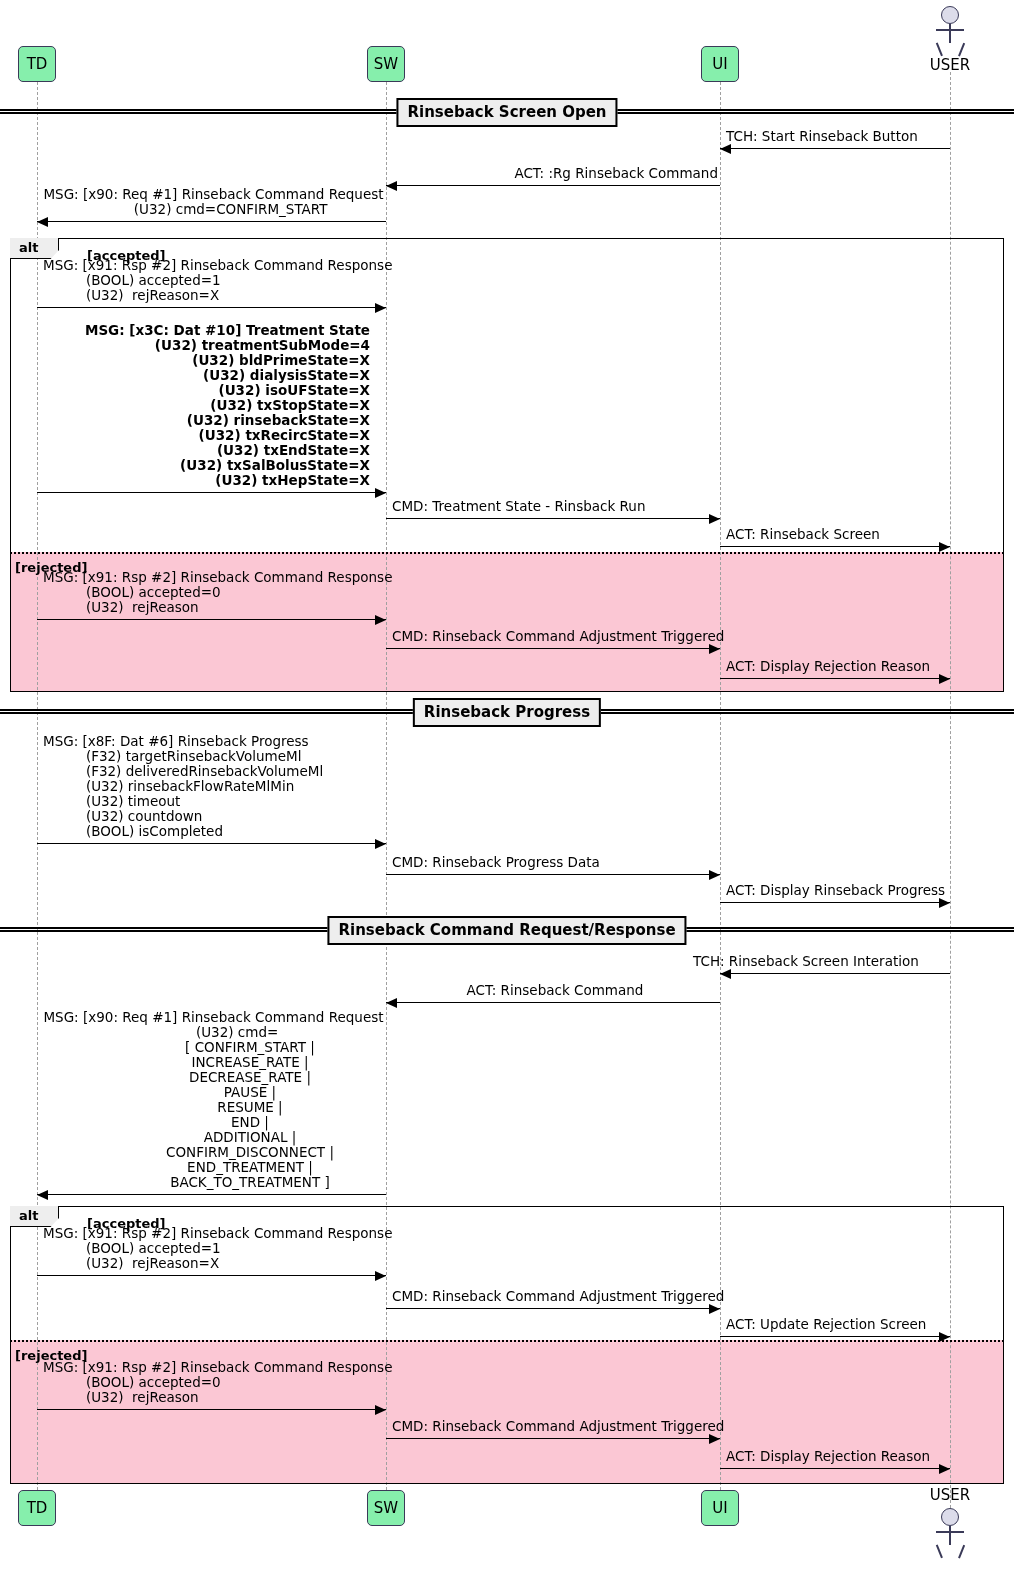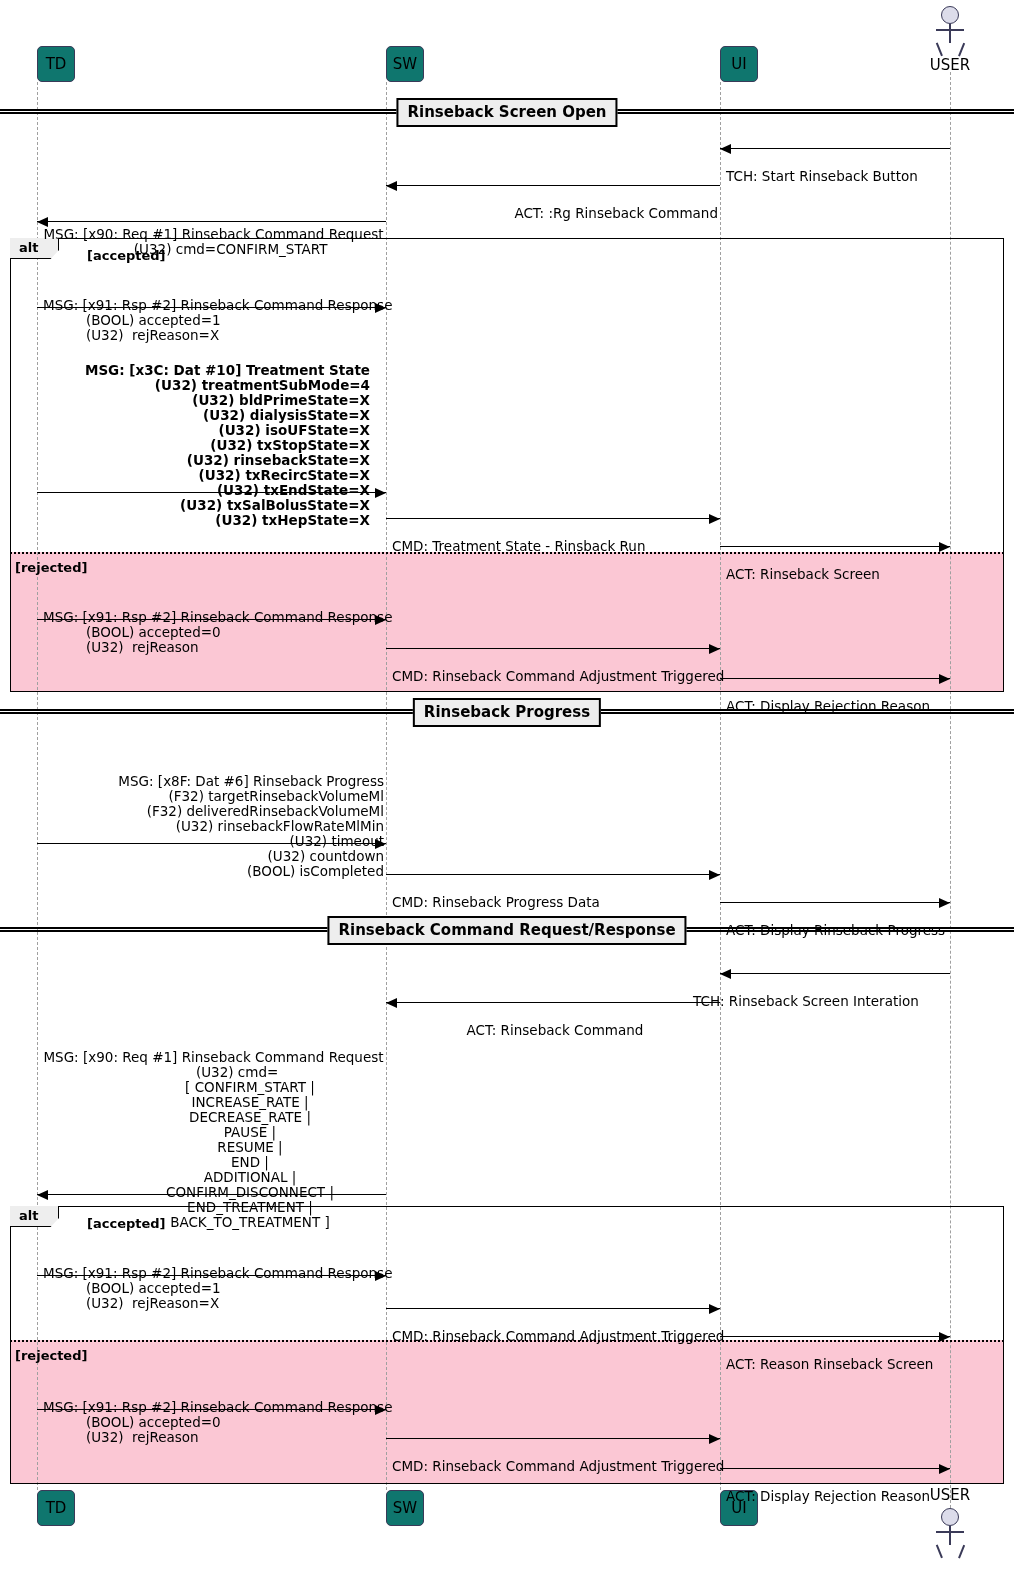--- a/index.html
+++ b/index.html
@@ -1,22 +1,22 @@
 <!DOCTYPE html>
 <html><head>
 <meta charset="utf-8">
 <title>Rinseback Sequence Diagram</title>
 <style>
   html,body{margin:0;padding:0;background:#ffffff;}
   body{font-family:"DejaVu Sans","Liberation Sans",sans-serif;}
   #diagram{position:relative;width:1014px;height:1588px;background:#ffffff;overflow:hidden;}
   .lifeline{position:absolute;width:0;border-left:1px dashed #A0A0A0;top:0;}
-  .plife{position:absolute;border:1.5px solid #3A3A58;background:#0f766e;
+  .plife{position:absolute;border:1.5px solid #3A3A58;background:#86efac;
          border-radius:5px;display:flex;align-items:center;justify-content:center;
-         font-size:15px;color:#000;box-sizing:border-box;margin-left:19px;}
+         font-size:15px;color:#000;box-sizing:border-box;}
   .actor-head{position:absolute;border:1.5px solid #3A3A58;background:#DCDCEA;border-radius:50%;box-sizing:border-box;}
   .aline{position:absolute;background:#3A3A58;}
   .actor-label{position:absolute;font-size:15px;color:#000;text-align:center;white-space:nowrap;}
   
   .divider-rule{position:absolute;left:0;width:1014px;height:5px;
                 border-top:2px solid #000;border-bottom:2px solid #000;box-sizing:border-box;}
   .divider-box{position:absolute;background:#EEEEEE;border:2px solid #000;
                font-weight:bold;font-size:15px;color:#000;white-space:nowrap;
                padding:3px 9px 4px 9px;box-sizing:border-box;text-align:center;}
   
@@ -26,21 +26,21 @@
              padding:2px 20px 3px 9px;box-sizing:border-box;
              clip-path:polygon(0 0,100% 0,100% 55%,82% 100%,0 100%);}
   .frame-cond{position:absolute;font-weight:bold;font-size:13px;color:#000;white-space:nowrap;}
   .sep{position:absolute;border-top:2px dotted #000;height:0;}
   .region-pink{position:absolute;background:#FBC7D4;}
   
   .msgline{position:absolute;height:0;border-top:1.5px solid #000;}
   .arrowhead{position:absolute;width:0;height:0;}
   .arrow-r{border-top:5px solid transparent;border-bottom:5px solid transparent;border-left:11px solid #000;}
   .arrow-l{border-top:5px solid transparent;border-bottom:5px solid transparent;border-right:11px solid #000;}
-  .msgtext{position:absolute;font-size:13.5px;color:#000;line-height:15px;white-space:pre;margin-top:40px;}
+  .msgtext{position:absolute;font-size:13.5px;color:#000;line-height:15px;white-space:pre;}
   .msgtext.ctr{text-align:center;}
   .msgtext.lft{text-align:left;}
 </style>
 </head>
 <body>
 
 <div id="diagram">
     <div class="region-pink" style="left:10px;top:552px;width:994px;height:139px;"></div>
     <div class="region-pink" style="left:10px;top:1340px;width:994px;height:143px;"></div>
     <div class="lifeline" style="left:37px;top:82px;height:1408px;"></div>
@@ -133,21 +133,21 @@
           (BOOL) accepted=0
           (U32)  rejReason</div>
     <div class="msgline" style="left:386px;top:648px;width:334px;"></div>
     <div class="arrowhead arrow-r" style="left:709px;top:643.5px;"></div>
     <div class="msgtext lft" style="left:392px;width:326px;top:629px;text-align:left;">CMD: Rinseback Command Adjustment Triggered</div>
     <div class="msgline" style="left:720px;top:678px;width:230px;"></div>
     <div class="arrowhead arrow-r" style="left:939px;top:673.5px;"></div>
     <div class="msgtext lft" style="left:726px;width:222px;top:659px;text-align:left;">ACT: Display Rejection Reason</div>
     <div class="msgline" style="left:37px;top:843px;width:349px;"></div>
     <div class="arrowhead arrow-r" style="left:375px;top:838.5px;"></div>
-    <div class="msgtext lft" style="left:43px;width:341px;top:734px;text-align:right;">MSG: [x8F: Dat #6] Rinseback Progress
+    <div class="msgtext lft" style="left:43px;width:341px;top:734px;text-align:left;">MSG: [x8F: Dat #6] Rinseback Progress
           (F32) targetRinsebackVolumeMl
           (F32) deliveredRinsebackVolumeMl
           (U32) rinsebackFlowRateMlMin
           (U32) timeout
           (U32) countdown
           (BOOL) isCompleted</div>
     <div class="msgline" style="left:386px;top:874px;width:334px;"></div>
     <div class="arrowhead arrow-r" style="left:709px;top:869.5px;"></div>
     <div class="msgtext lft" style="left:392px;width:326px;top:855px;text-align:left;">CMD: Rinseback Progress Data</div>
     <div class="msgline" style="left:720px;top:902px;width:230px;"></div>
@@ -176,21 +176,21 @@
     <div class="msgline" style="left:37px;top:1275px;width:349px;"></div>
     <div class="arrowhead arrow-r" style="left:375px;top:1270.5px;"></div>
     <div class="msgtext lft" style="left:43px;width:341px;top:1226px;text-align:left;">MSG: [x91: Rsp #2] Rinseback Command Response
           (BOOL) accepted=1
           (U32)  rejReason=X</div>
     <div class="msgline" style="left:386px;top:1308px;width:334px;"></div>
     <div class="arrowhead arrow-r" style="left:709px;top:1303.5px;"></div>
     <div class="msgtext lft" style="left:392px;width:326px;top:1289px;text-align:left;">CMD: Rinseback Command Adjustment Triggered</div>
     <div class="msgline" style="left:720px;top:1336px;width:230px;"></div>
     <div class="arrowhead arrow-r" style="left:939px;top:1331.5px;"></div>
-    <div class="msgtext lft" style="left:726px;width:222px;top:1317px;text-align:left;">ACT: Reason Rinseback Screen</div>
+    <div class="msgtext lft" style="left:726px;width:222px;top:1317px;text-align:left;">ACT: Update Rejection Screen</div>
     <div class="msgline" style="left:37px;top:1409px;width:349px;"></div>
     <div class="arrowhead arrow-r" style="left:375px;top:1404.5px;"></div>
     <div class="msgtext lft" style="left:43px;width:341px;top:1360px;text-align:left;">MSG: [x91: Rsp #2] Rinseback Command Response
           (BOOL) accepted=0
           (U32)  rejReason</div>
     <div class="msgline" style="left:386px;top:1438px;width:334px;"></div>
     <div class="arrowhead arrow-r" style="left:709px;top:1433.5px;"></div>
     <div class="msgtext lft" style="left:392px;width:326px;top:1419px;text-align:left;">CMD: Rinseback Command Adjustment Triggered</div>
     <div class="msgline" style="left:720px;top:1468px;width:230px;"></div>
     <div class="arrowhead arrow-r" style="left:939px;top:1463.5px;"></div>

